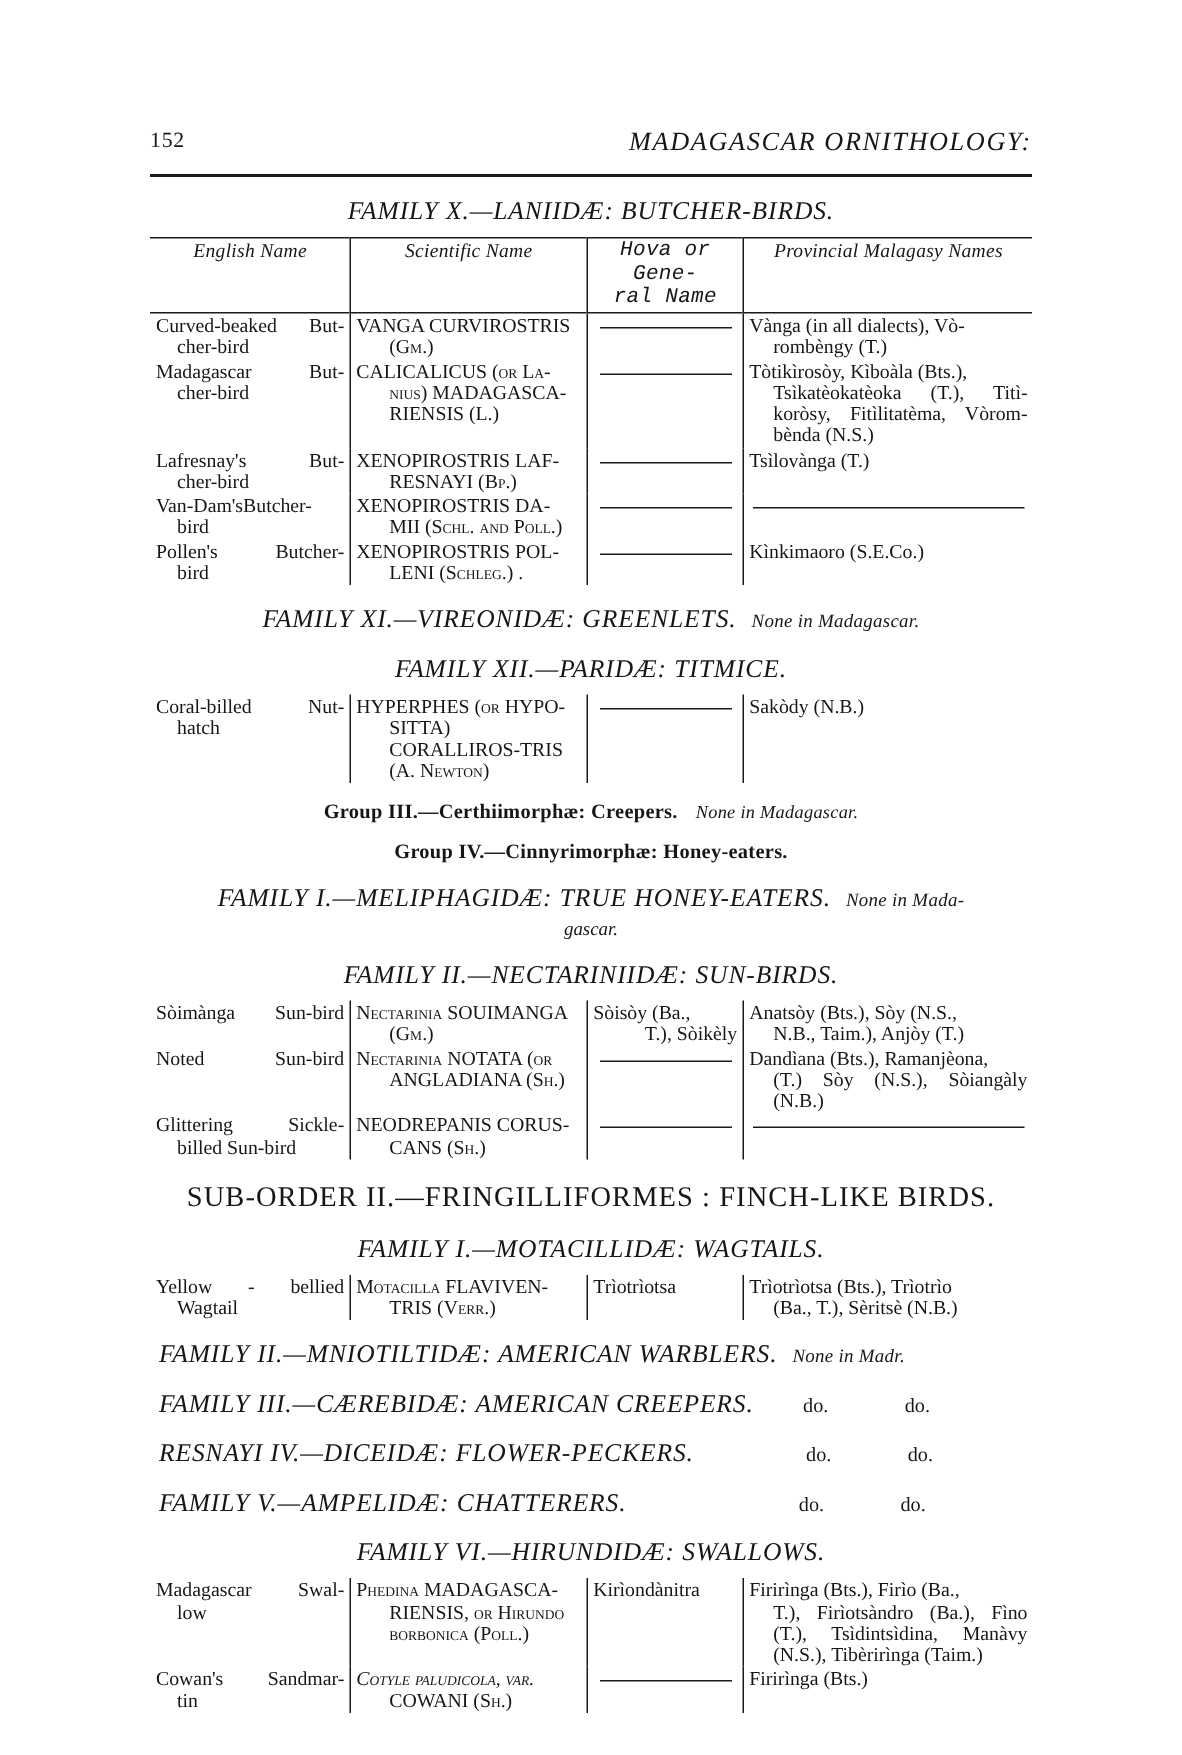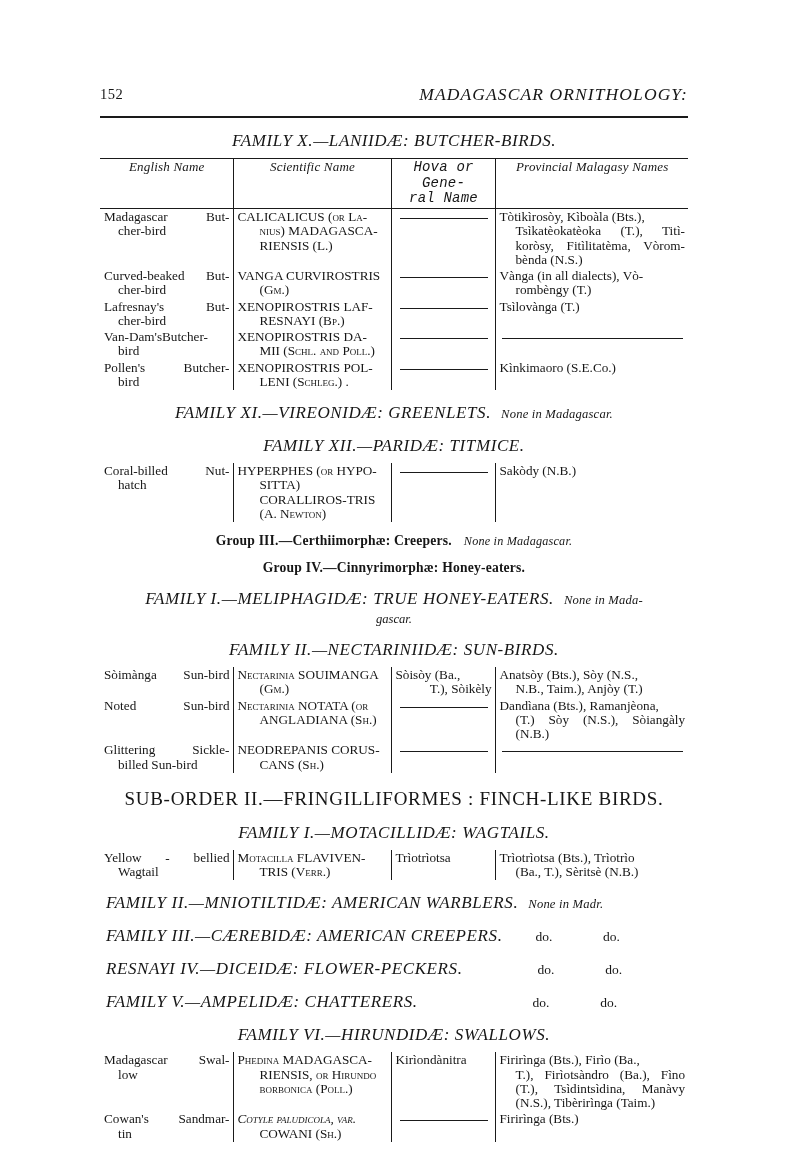--- a/index.html
+++ b/index.html
@@ -202,52 +202,52 @@
       <th>English Name</th>
       <th class="vl">Scientific Name</th>
       <th class="vl hv">
         <span>Hova or Gene-</span><br>
         <span>ral Name</span>
       </th>
       <th class="vl">Provincial Malagasy Names</th>
     </tr>
 
     <tr>
-      <td class="eng">
-        <span>Madagascar But-</span>
-        <span class="cont">cher-bird</span>
-      </td>
-      <td class="vl sci">
-        <span class="sc">CALICALICUS (or La-</span>
-        <span class="cont sc">nius) MADAGASCA-RIENSIS (L.)</span>
-      </td>
-      <td class="vl hova">
-        <span class="dash"></span>
-      </td>
-      <td class="vl prov">
-        <span>Tòtikìrosòy, Kìboàla (Bts.),</span>
-        <span class="cont">Tsìkatèokatèoka (T.), Titì-koròsy, Fitìlitatèma, Vòrom-bènda (N.S.)</span>
-      </td>
-    </tr>
-
-    <tr>
       <td class="eng pad-t">
         <span>Curved-beaked But-</span>
         <span class="cont">cher-bird</span>
       </td>
       <td class="vl sci pad-t">
         <span class="sc">VANGA CURVIROSTRIS</span>
         <span class="cont sc">(Gm.)</span>
       </td>
       <td class="vl hova pad-t">
         <span class="dash"></span>
       </td>
       <td class="vl prov pad-t">
         <span>Vànga (in all dialects), Vò-</span>
         <span class="cont">rombèngy (T.)</span>
+      </td>
+    </tr>
+
+    <tr>
+      <td class="eng">
+        <span>Madagascar But-</span>
+        <span class="cont">cher-bird</span>
+      </td>
+      <td class="vl sci">
+        <span class="sc">CALICALICUS (or La-</span>
+        <span class="cont sc">nius) MADAGASCA-RIENSIS (L.)</span>
+      </td>
+      <td class="vl hova">
+        <span class="dash"></span>
+      </td>
+      <td class="vl prov">
+        <span>Tòtikìrosòy, Kìboàla (Bts.),</span>
+        <span class="cont">Tsìkatèokatèoka (T.), Titì-koròsy, Fitìlitatèma, Vòrom-bènda (N.S.)</span>
       </td>
     </tr>
 
     <tr>
       <td class="eng">
         <span>Lafresnay's But-</span>
         <span class="cont">cher-bird</span>
       </td>
       <td class="vl sci">
         <span class="sc">XENOPIROSTRIS LAF-</span>

